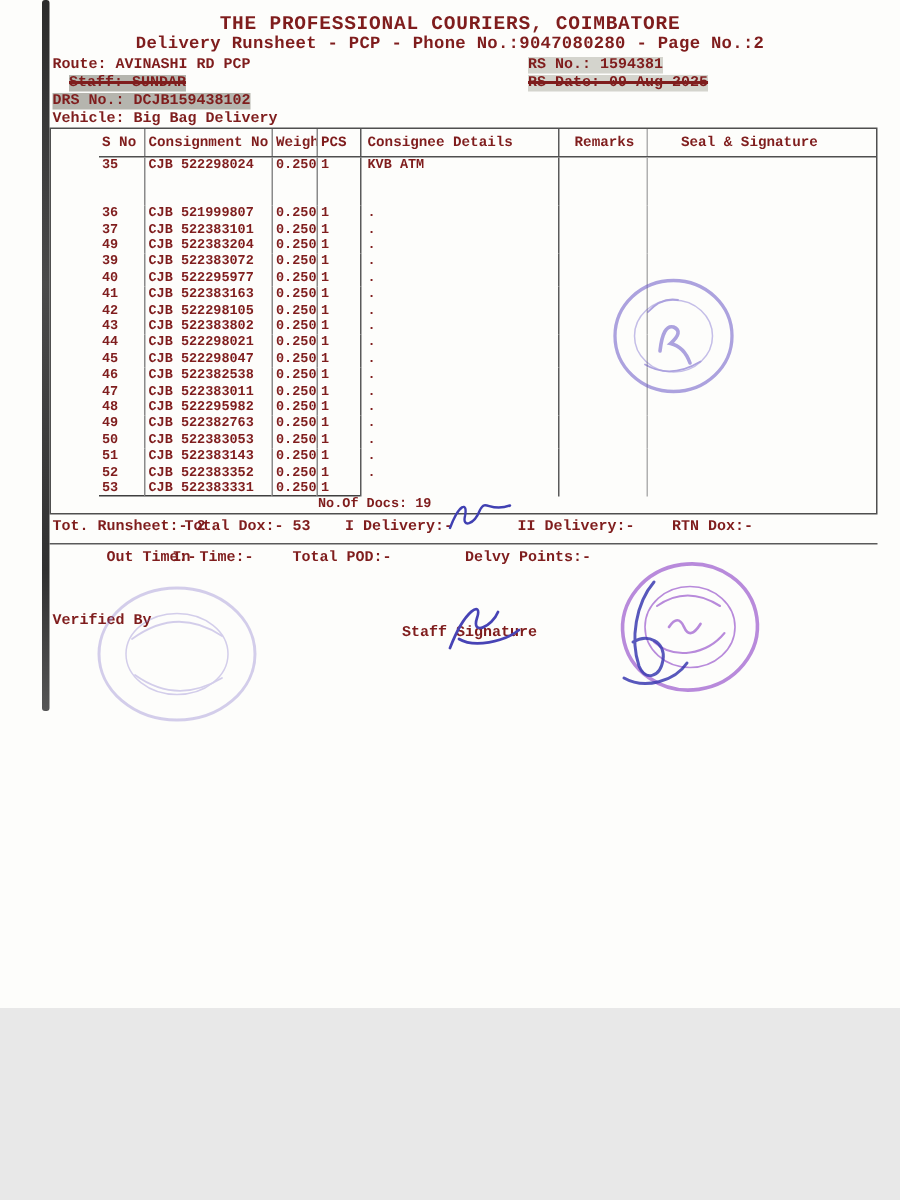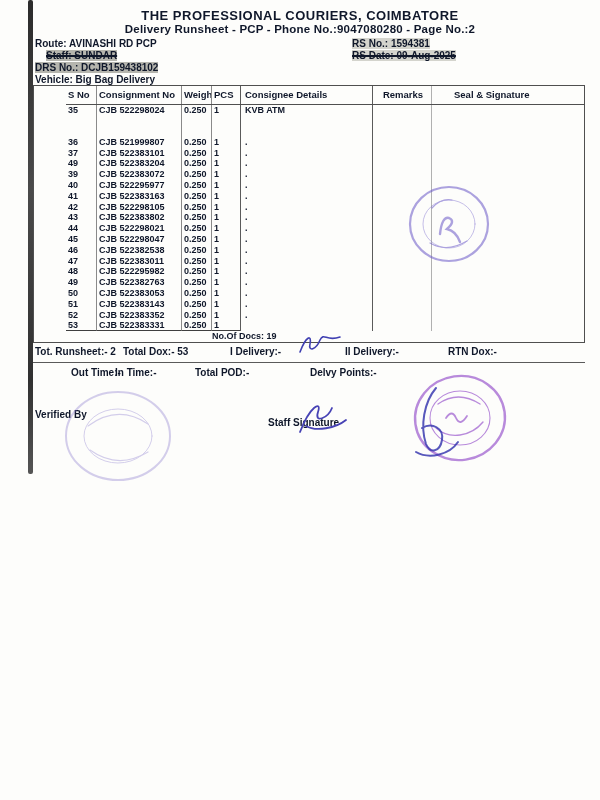--- a/index.html
+++ b/index.html
@@ -1,20 +1,20 @@
 <!DOCTYPE html>
 <html><head>
 <meta charset="utf-8">
 <style>
   html,body{margin:0;padding:0;background:#e8e8e8;}
   .sheet{
-    position:relative;width:600px;height:800px;margin:0 auto;
+    position:relative;width:600px;height:672px;margin:0 auto;
     background:#fdfdfb;overflow:hidden;
-    font-family:Liberation Sans, sans-serif;
-    color:#0f172a;
+    font-family:Liberation Mono, monospace;
+    color:#7f1d1d;
   }
   .abs{position:absolute;}
   
   .bind-edge{position:absolute;left:28px;top:0;width:5px;height:474px;
     background:linear-gradient(180deg,#2b2b2b,#4a4a4a 40%,#303030 80%,#555);border-radius:2px;}
   
   .company{position:absolute;top:8px;left:0;width:600px;text-align:center;
     font-size:13px;font-weight:700;letter-spacing:.5px;}
   .subtitle{position:absolute;top:23px;left:0;width:600px;text-align:center;
     font-size:11.5px;font-weight:700;letter-spacing:.2px;}

